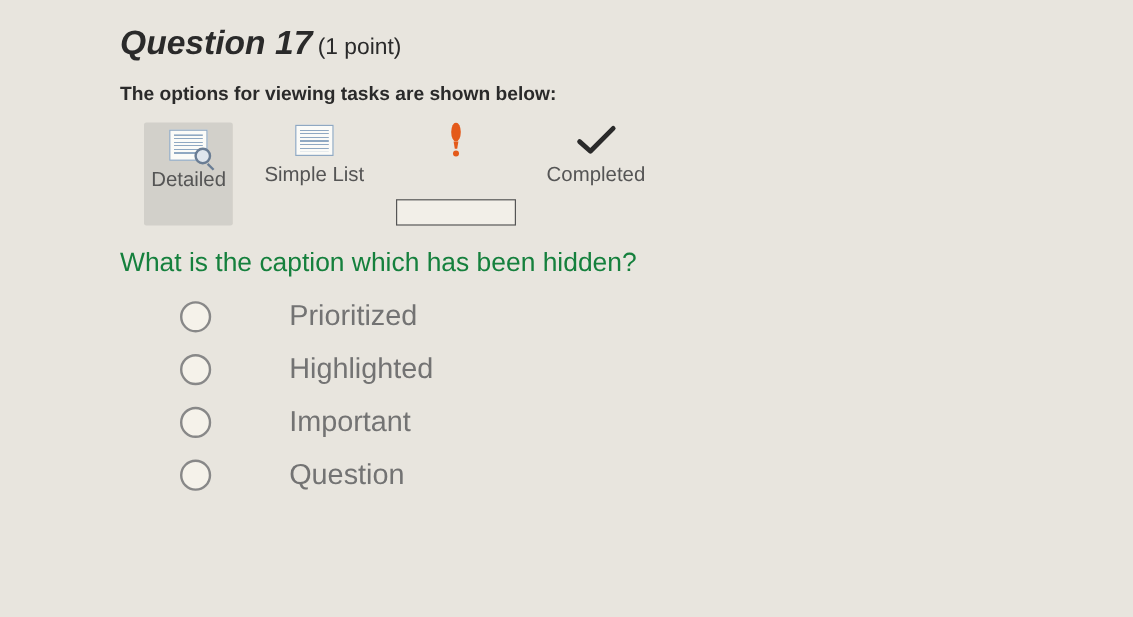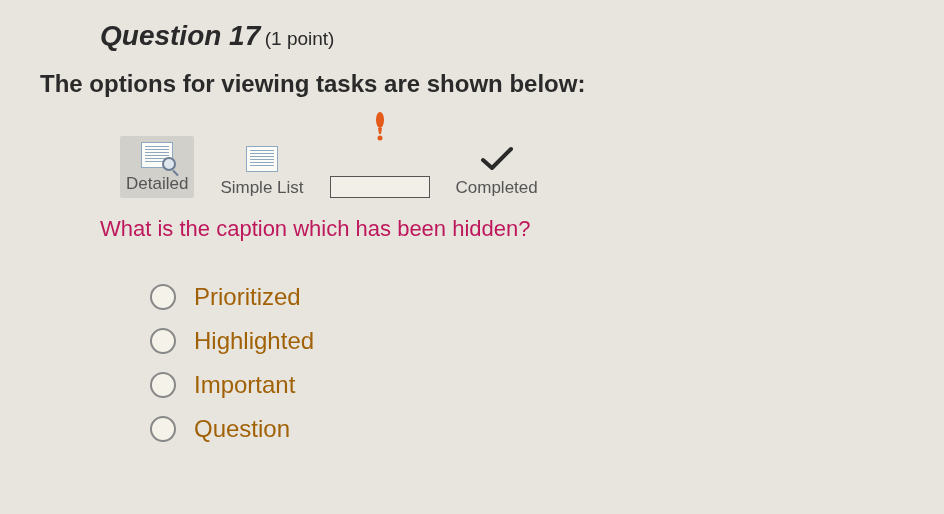--- a/index.html
+++ b/index.html
@@ -12,27 +12,27 @@
       color: #2a2a2a;
       overflow: hidden;
     }
     .title-row {
       margin-bottom: 18px;
       margin-left: 60px;
     }
     .q-title { font-size: 28px; font-weight: 600; display: inline; font-style: italic; }
     .q-points { font-size: 19px; font-weight: 400; display: inline; }
     .intro {
-      font-size: 24px;
+      font-size: 16px;
       font-weight: 600;
+      margin-left: 60px;
       margin-bottom: 14px;
     }
     .toolbar {
       display: flex;
-      align-items: flex-end;
       gap: 26px;
       margin-left: 80px;
       margin-bottom: 18px;
     }
     .tb-item {
       display: flex;
       flex-direction: column;
       align-items: center;
       gap: 4px;
     }
@@ -60,31 +60,31 @@
       content: ""; position: absolute; right: -5px; bottom: -5px;
       width: 7px; height: 2px; background: #6a7d94; transform: rotate(45deg);
     }
     .blank-box {
       width: 100px; height: 22px; border: 1.5px solid #555; background: #f2efe8;
       margin-top: 30px;
     }
     .prompt {
       font-size: 22px;
       margin-left: 60px;
-      margin-bottom: 41px;
-      color: #be185d;
+      margin-bottom: 18px;
+      color: #15803d;
     }
     .options { margin-left: 110px; display: flex; flex-direction: column; gap: 16px; }
     .opt { display: flex; align-items: center; gap: 18px; }
     .radio {
       width: 26px; height: 26px; border-radius: 50%;
       border: 2px solid #888; background: #f5f2ea;
       flex-shrink: 0;
     }
-    .opt-label { font-size: 24px; color: #a16207; }
+    .opt-label { font-size: 24px; color: #737373; margin-left: 47px; }
   </style>
 </head>
 <body>
 
 <div class="title-row">
   <span class="q-title">Question 17</span>
   <span class="q-points">(1 point)</span>
 </div>
 
 <div class="intro">The options for viewing tasks are shown below:</div>

